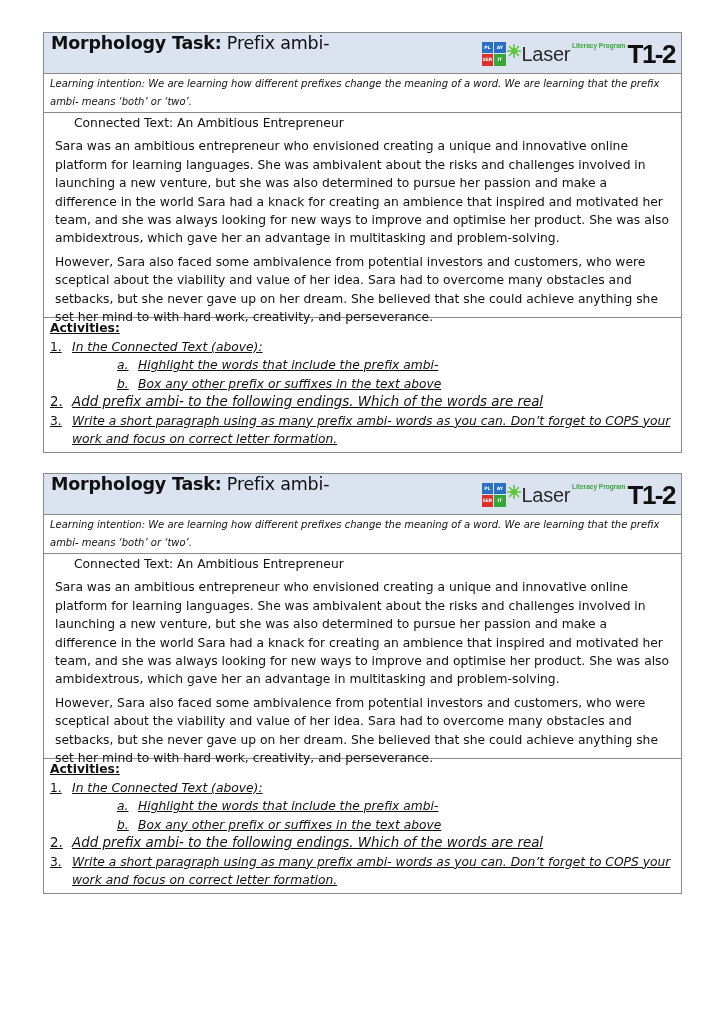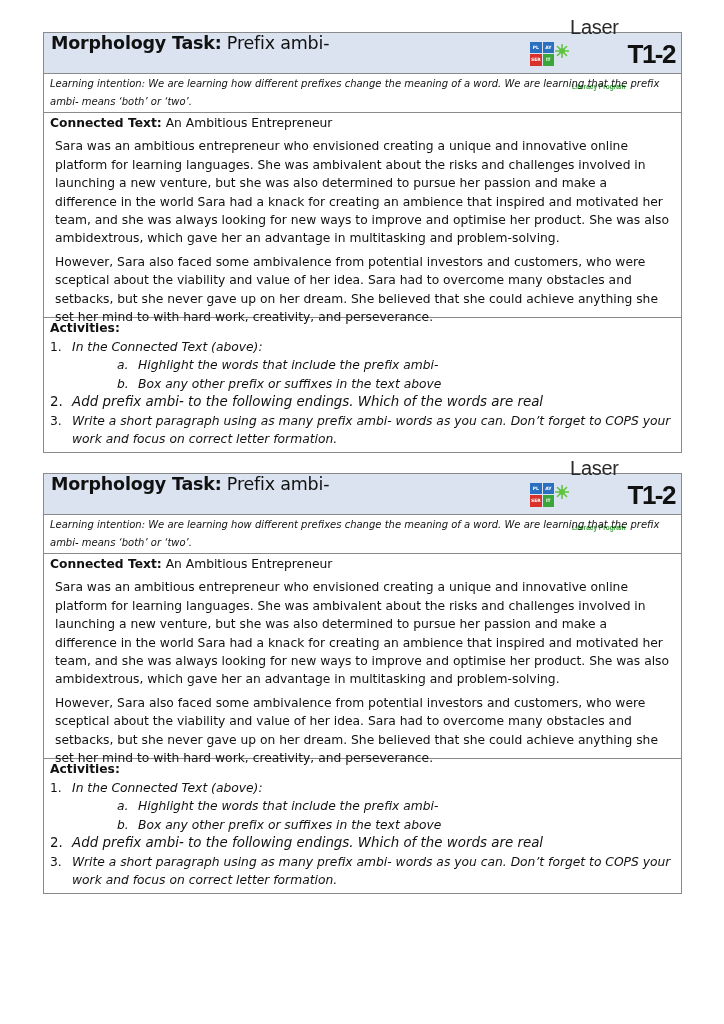--- a/index.html
+++ b/index.html
@@ -10,21 +10,21 @@
       position: absolute;
       left: 43px;
       width: 639px;
       border: 1.5px solid #8a8a8a;
       background: #ffffff;
     }
     .card.c1 { top: 32px; height: 421px; }
     .card.c2 { top: 473px; height: 421px; }
 
     .row { border-bottom: 1.5px solid #8a8a8a; position: relative; }
-    .row:last-child { border-bottom: none; }
+    .row:last-child { border-bottom: none; text-decoration: underline; }
 
     .hdr {
       height: 41px;
       background: #dbe3f1;
       display: flex;
       align-items: flex-start;
       padding-left: 7px;
     }
     .hdr-title {
       font-size: 17.5px;
@@ -51,21 +51,21 @@
       margin-right: 1px;
     }
     .puzzle div {
       font-size: 4.5px; color: #fff; font-weight: bold;
       display: flex; align-items: center; justify-content: center;
       font-family: "DejaVu Sans", sans-serif;
     }
     .star {
       width: 14px; height: 14px; position: relative; margin-right: 1px; margin-top: -6px;
     }
-    .laser-block { display: flex; flex-direction: column; line-height: 1; margin-right: 2px; gap: 48px; }
+    .laser-block { display: flex; flex-direction: row; line-height: 1; margin-right: 2px; }
     .laser-word {
       font-family: "Liberation Sans", sans-serif;
       font-size: 20px; color: #2a2a2a; letter-spacing: -0.3px;
     }
     .lit-word {
       font-family: "Liberation Sans", sans-serif;
       font-size: 6.5px; color: #3aa63a; font-weight: bold; margin-top: -1px; margin-left: 2px;
     }
     .level {
       font-family: "Liberation Sans", sans-serif;
@@ -79,21 +79,21 @@
       font-size: 10px;
       line-height: 18px;
     }
 
     .ct {
       height: 205px;
       padding: 1px 6px 0 6px;
       font-size: 12.3px;
       line-height: 18.4px;
     }
-    .ct .label b { font-weight: bold; }
+    .ct .label b { font-weight: normal; margin-left: 24px; }
     .ct p { margin: 5px; }
 
     .act {
       padding: 1px 6px 0 6px;
       font-size: 12.3px;
       line-height: 18.5px;
     }
     .act .label { font-weight: bold; }
     .act ol { list-style: none; }
     .act li { display: flex; font-style: italic; }

